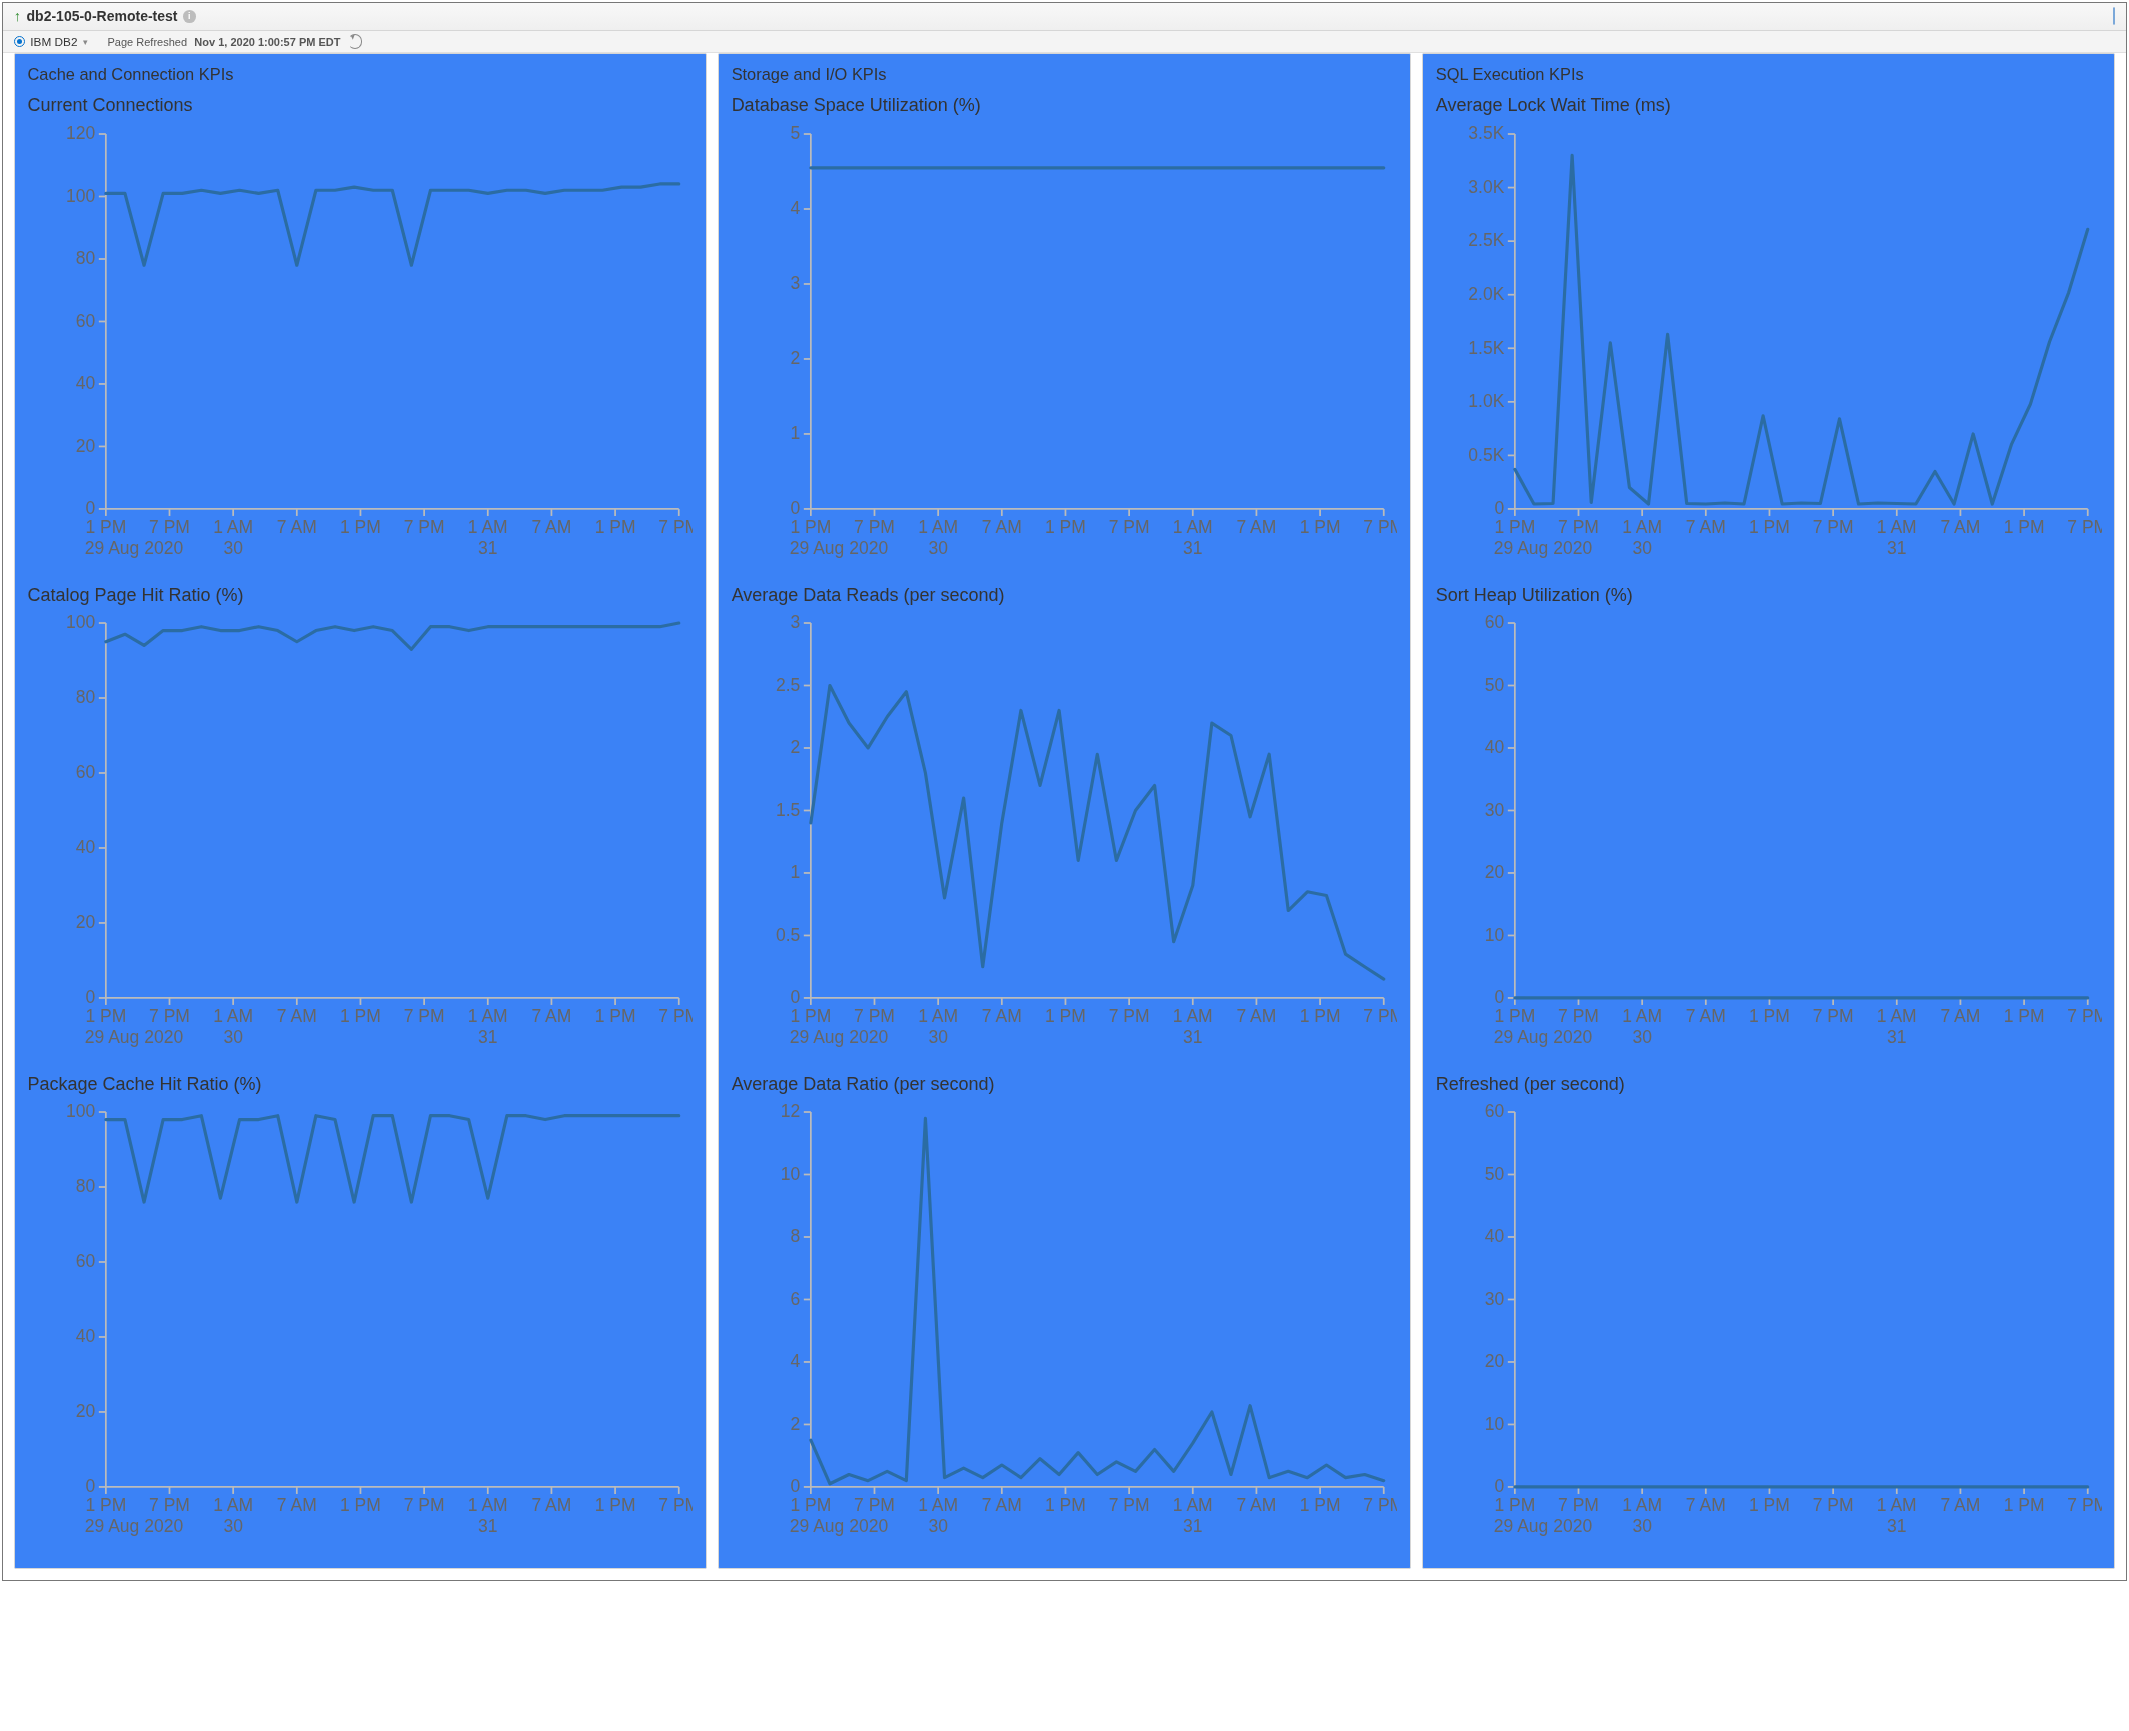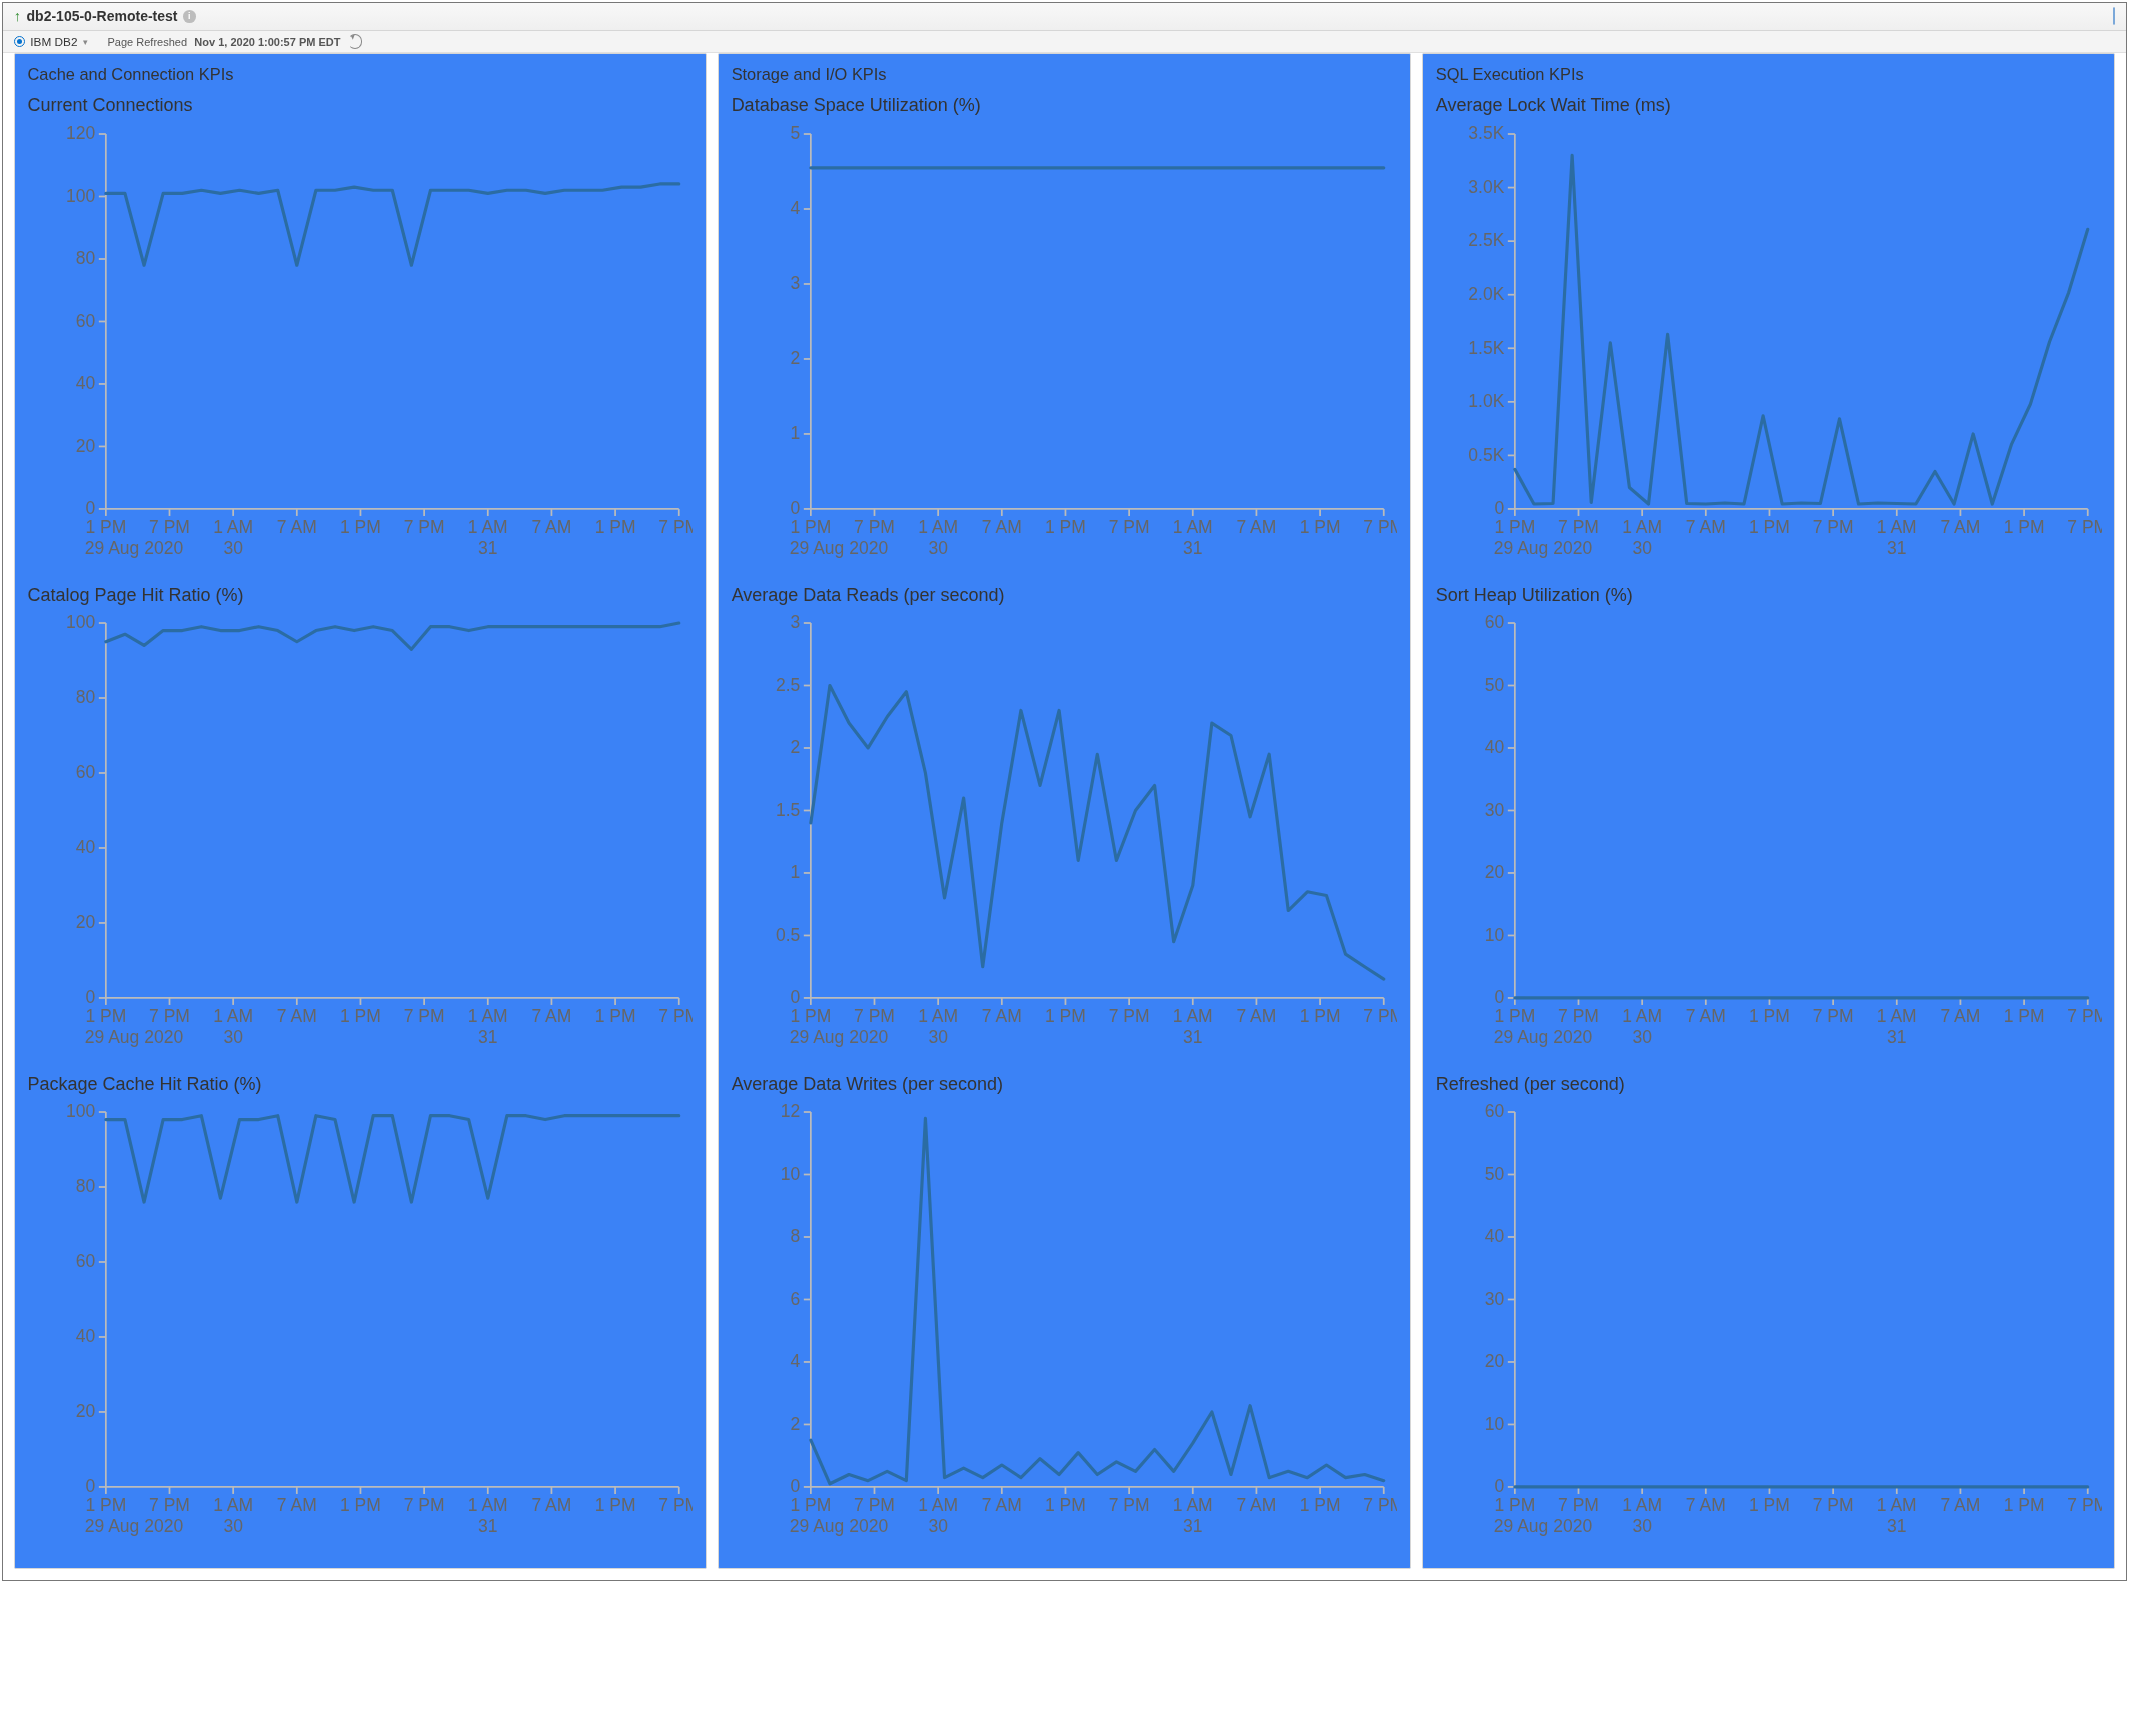--- a/index.html
+++ b/index.html
@@ -295,21 +295,21 @@
               <text x="299.33333333333337" y="236" text-anchor="middle" class="tick-label">7 AM</text>
               <line x1="335.66666666666663" x2="335.66666666666663" y1="222" y2="226" class="axis-line"></line>
               <text x="335.66666666666663" y="236" text-anchor="middle" class="tick-label">1 PM</text>
               <line x1="372" x2="372" y1="222" y2="226" class="axis-line"></line>
               <text x="372" y="236" text-anchor="middle" class="tick-label">7 PM</text>
               <path d="M45.0 122.1 L55.9 43.7 L66.8 65.1 L77.7 79.3 L88.6 61.5 L99.5 47.2 L110.4 93.6 L121.3 164.9 L132.2 107.9 L143.1 204.2 L154.0 122.1 L164.9 57.9 L175.8 100.7 L186.7 57.9 L197.6 143.5 L208.5 82.9 L219.4 143.5 L230.3 115.0 L241.2 100.7 L252.1 189.9 L263.0 157.8 L273.9 65.1 L284.8 72.2 L295.7 118.6 L306.6 82.9 L317.5 172.1 L328.4 161.4 L339.3 163.5 L350.2 197.0 L361.1 204.2 L372.0 211.3 " class="series"></path>
             </svg>
           </div>
         </div>
         <div class="chart-block">
-          <div class="chart-title">Average Data Writes (per second)</div>
+          <div class="chart-title">Average Data Ratio (per second)</div>
           <div class="chart-holder">
             <svg viewBox="0 0 380 260" width="100%">
               <line x1="45" x2="45" y1="8" y2="222" class="axis-line"></line>
               <line x1="45" x2="372" y1="222" y2="222" class="axis-line"></line>
               <line x1="41" x2="45" y1="222" y2="222" class="axis-line"></line>
               <text x="39" y="225" text-anchor="end" class="tick-label">0</text>
               <line x1="41" x2="45" y1="186.33333333333334" y2="186.33333333333334" class="axis-line"></line>
               <text x="39" y="189.33333333333334" text-anchor="end" class="tick-label">2</text>
               <line x1="41" x2="45" y1="150.66666666666669" y2="150.66666666666669" class="axis-line"></line>
               <text x="39" y="153.66666666666669" text-anchor="end" class="tick-label">4</text>

